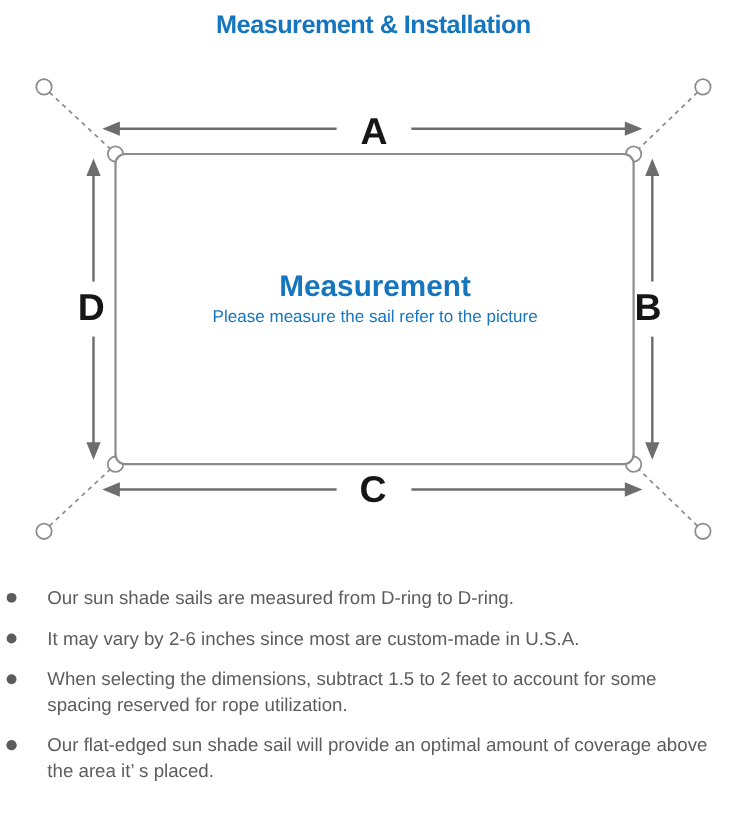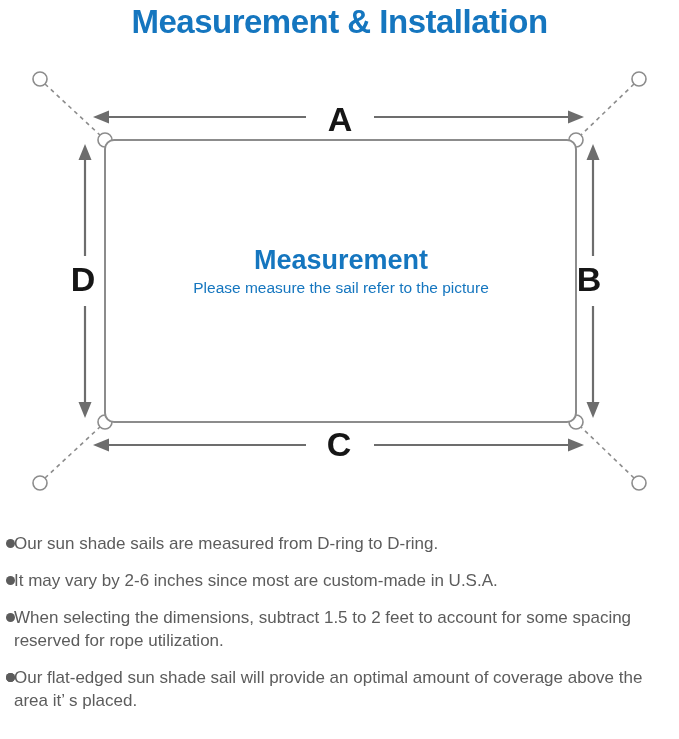--- a/index.html
+++ b/index.html
@@ -8,21 +8,21 @@
     --linegray:#8c8c8c;
     --arrowgray:#6d6d6d;
     --textgray:#5c5c5c;
   }
   *{margin:0;padding:0;box-sizing:border-box;}
   html,body{width:679px;height:739px;background:#ffffff;overflow:hidden;}
   body{font-family:"Liberation Sans",sans-serif;}
   .page-title{
     margin-top:2px;
     text-align:center;
-    font-size:33px;
+    font-size:23px;
     font-weight:bold;
     letter-spacing:-0.5px;
     color:var(--accent);
     line-height:40px;
   }
   svg.diagram{display:block;margin-top:18px;}
   .sail-outline{fill:#ffffff;stroke:var(--linegray);stroke-width:2;}
   .ring{fill:#ffffff;stroke:var(--linegray);stroke-width:1.6;}
   .dash{fill:none;stroke:var(--linegray);stroke-width:1.6;stroke-dasharray:4 4;}
   .dim{stroke:var(--arrowgray);stroke-width:2.2;}
@@ -47,21 +47,21 @@
     font-size:15.5px;
     text-anchor:middle;
   }
   ul.notes{
     list-style:none;
     margin:12px 0 0 0;
     width:650px;
   }
   ul.notes li{
     position:relative;
-    padding-left:14px;
+    padding-left:43px;
     width:646px;
     margin-bottom:14px;
     font-size:17px;
     line-height:23px;
     color:var(--textgray);
   }
   ul.notes .dot{
     position:absolute;
     left:6px;
     top:7px;

